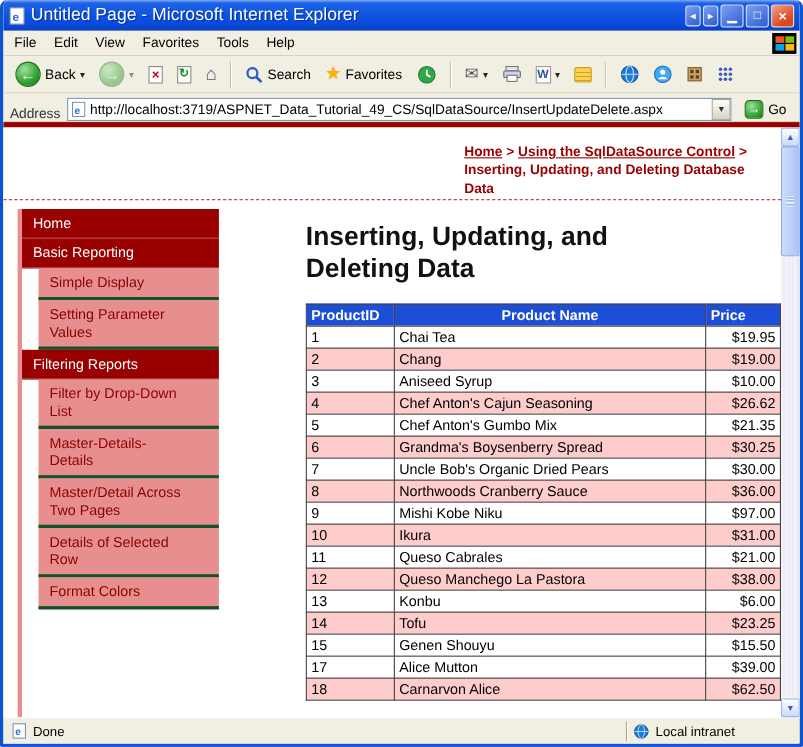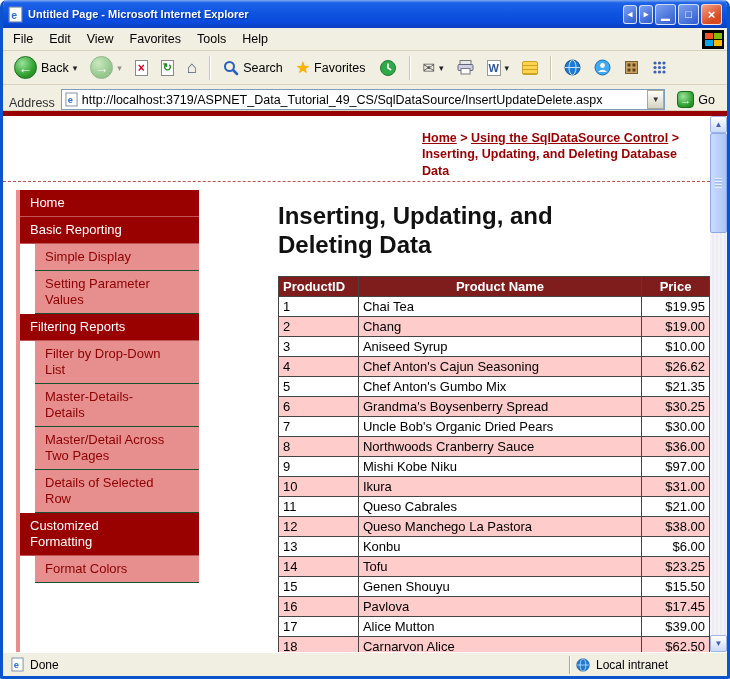--- a/index.html
+++ b/index.html
@@ -4,21 +4,21 @@
 <style>
   *{margin:0;padding:0;box-sizing:border-box}
   body{background:#fff;font-family:"Liberation Sans",sans-serif}
   .window{width:730px;height:679px;border:3px solid #0A54CE;border-top:none;border-radius:7px 7px 2px 2px;
           display:flex;flex-direction:column;background:#F1EEE2;overflow:hidden;position:relative}
 
   
   .titlebar{height:28px;flex:0 0 28px;display:flex;align-items:center;padding:0 5px;gap:5px;
     background:linear-gradient(180deg,#7FA8EF 0%,#1D63E8 10%,#0F55E0 45%,#0A4ADC 80%,#0A3FBE 100%);
     border-radius:5px 5px 0 0}
-  .title-text{color:#fff;font-weight:bold;font-size:11px;text-shadow:1px 1px 1px #00309C;flex:1;
+  .title-text{color:#fff;font-weight:normal;font-size:16px;text-shadow:1px 1px 1px #00309C;flex:1;
     white-space:nowrap;overflow:hidden}
   .win-btns{display:flex;gap:2px;align-items:center}
   .wbtn{width:21px;height:21px;border:1px solid rgba(255,255,255,.75);border-radius:3px;color:#fff;
     background:linear-gradient(145deg,#7DA1F0,#2E5BD0);display:flex;align-items:center;justify-content:center;
     font-size:11px;font-weight:bold;cursor:pointer}
   .wbtn.small{width:14px;height:19px;font-size:9px}
   .wbtn.close{background:linear-gradient(145deg,#F5A089,#D94A21 70%);font-size:13px}
   .doc-ico rect{fill:#fff;stroke:#7A8BA8}
 
   
@@ -79,30 +79,30 @@
   .breadcrumb{position:absolute;top:14px;right:16px;width:272px;font-size:12.5px;font-weight:bold;
     color:#990000;line-height:1.3}
   .bc-link{color:#990000;text-decoration:underline;cursor:pointer}
   .bc-sep{color:#990000}
   .bc-current{color:#990000}
 
   .page-body{display:flex;padding-top:8px}
   .sidebar{width:187px;margin-left:13px;border-left:4px solid #E78F8F;min-height:462px}
   .side-item{font-size:13px;line-height:16px;cursor:pointer}
   .side-header{background:#990000;color:#fff;padding:5px 45px 5px 10px;border-bottom:1px solid #C05555}
-  .side-sub{background:#E78F8F;color:#8B0000;margin-left:15px;padding:5px 30px 5px 10px;border-bottom:1px solid #14532d}
+  .side-sub{background:#E78F8F;color:#8B0000;margin-left:15px;padding:5px 30px 5px 10px;border-bottom:3px solid #14532d}
 
   .main{margin-left:79px;width:436px}
   .main-heading{font-size:24px;font-weight:bold;color:#111;max-width:340px;line-height:1.2;margin:12px 0 16px}
   table.products{border-collapse:collapse;width:432px;font-size:13px;color:#000}
   table.products th,table.products td{border:1px solid #444;padding:1px 4px;height:20px}
-  table.products th{background:#7f1d1d;color:#fff;font-weight:bold;font-size:13px}
+  table.products th{background:#1d4ed8;color:#fff;font-weight:bold;font-size:13px}
   th.col0{text-align:left;width:80px}
   th.col1{text-align:center;width:284px}
-  th.col2{text-align:center;width:68px}
+  th.col2{text-align:left;width:68px}
   td.col0{text-align:left}
   td.col1{text-align:left}
   td.col2{text-align:right}
   tr.alt td{background:#FFCCCC}
 
   
   .vscroll{width:17px;flex:0 0 17px;background:repeating-linear-gradient(90deg,#F4F3FA,#F4F3FA 2px,#EDECf5 2px,#EDECF5 4px);
     position:relative;display:flex;flex-direction:column}
   .scroll-btn{height:17px;flex:0 0 17px;display:flex;align-items:center;justify-content:center;font-size:8px;
     color:#3C5FBF;background:linear-gradient(180deg,#FFFFFF,#CCD9F8);border:1px solid #9DB4EA;border-radius:2px;cursor:pointer}
@@ -287,21 +287,20 @@
         <div class="sidebar">
             <div class="side-item side-header">Home</div>
             <div class="side-item side-header">Basic Reporting</div>
             <div class="side-item side-sub">Simple Display</div>
             <div class="side-item side-sub">Setting Parameter Values</div>
             <div class="side-item side-header">Filtering Reports</div>
             <div class="side-item side-sub">Filter by Drop-Down List</div>
             <div class="side-item side-sub">Master-Details-Details</div>
             <div class="side-item side-sub">Master/Detail Across Two Pages</div>
             <div class="side-item side-sub">Details of Selected Row</div>
-            <div class="side-item side-header">Customized Formatting</div>
             <div class="side-item side-sub">Format Colors</div>
           </div>
 
         <div class="main">
           <div class="main-heading">Inserting, Updating, and Deleting Data</div>
           <table class="products">
             <thead>
                 <tr>
                   <th class="col0">ProductID</th>
                   <th class="col1">Product Name</th>
@@ -376,25 +375,20 @@
                 </tr>
                 <tr class="alt">
                   <td class="col0">14</td>
                   <td class="col1">Tofu</td>
                   <td class="col2">$23.25</td>
                 </tr>
                 <tr>
                   <td class="col0">15</td>
                   <td class="col1">Genen Shouyu</td>
                   <td class="col2">$15.50</td>
-                </tr>
-                <tr class="alt">
-                  <td class="col0">16</td>
-                  <td class="col1">Pavlova</td>
-                  <td class="col2">$17.45</td>
                 </tr>
                 <tr>
                   <td class="col0">17</td>
                   <td class="col1">Alice Mutton</td>
                   <td class="col2">$39.00</td>
                 </tr>
                 <tr class="alt">
                   <td class="col0">18</td>
                   <td class="col1">Carnarvon Alice</td>
                   <td class="col2">$62.50</td>

